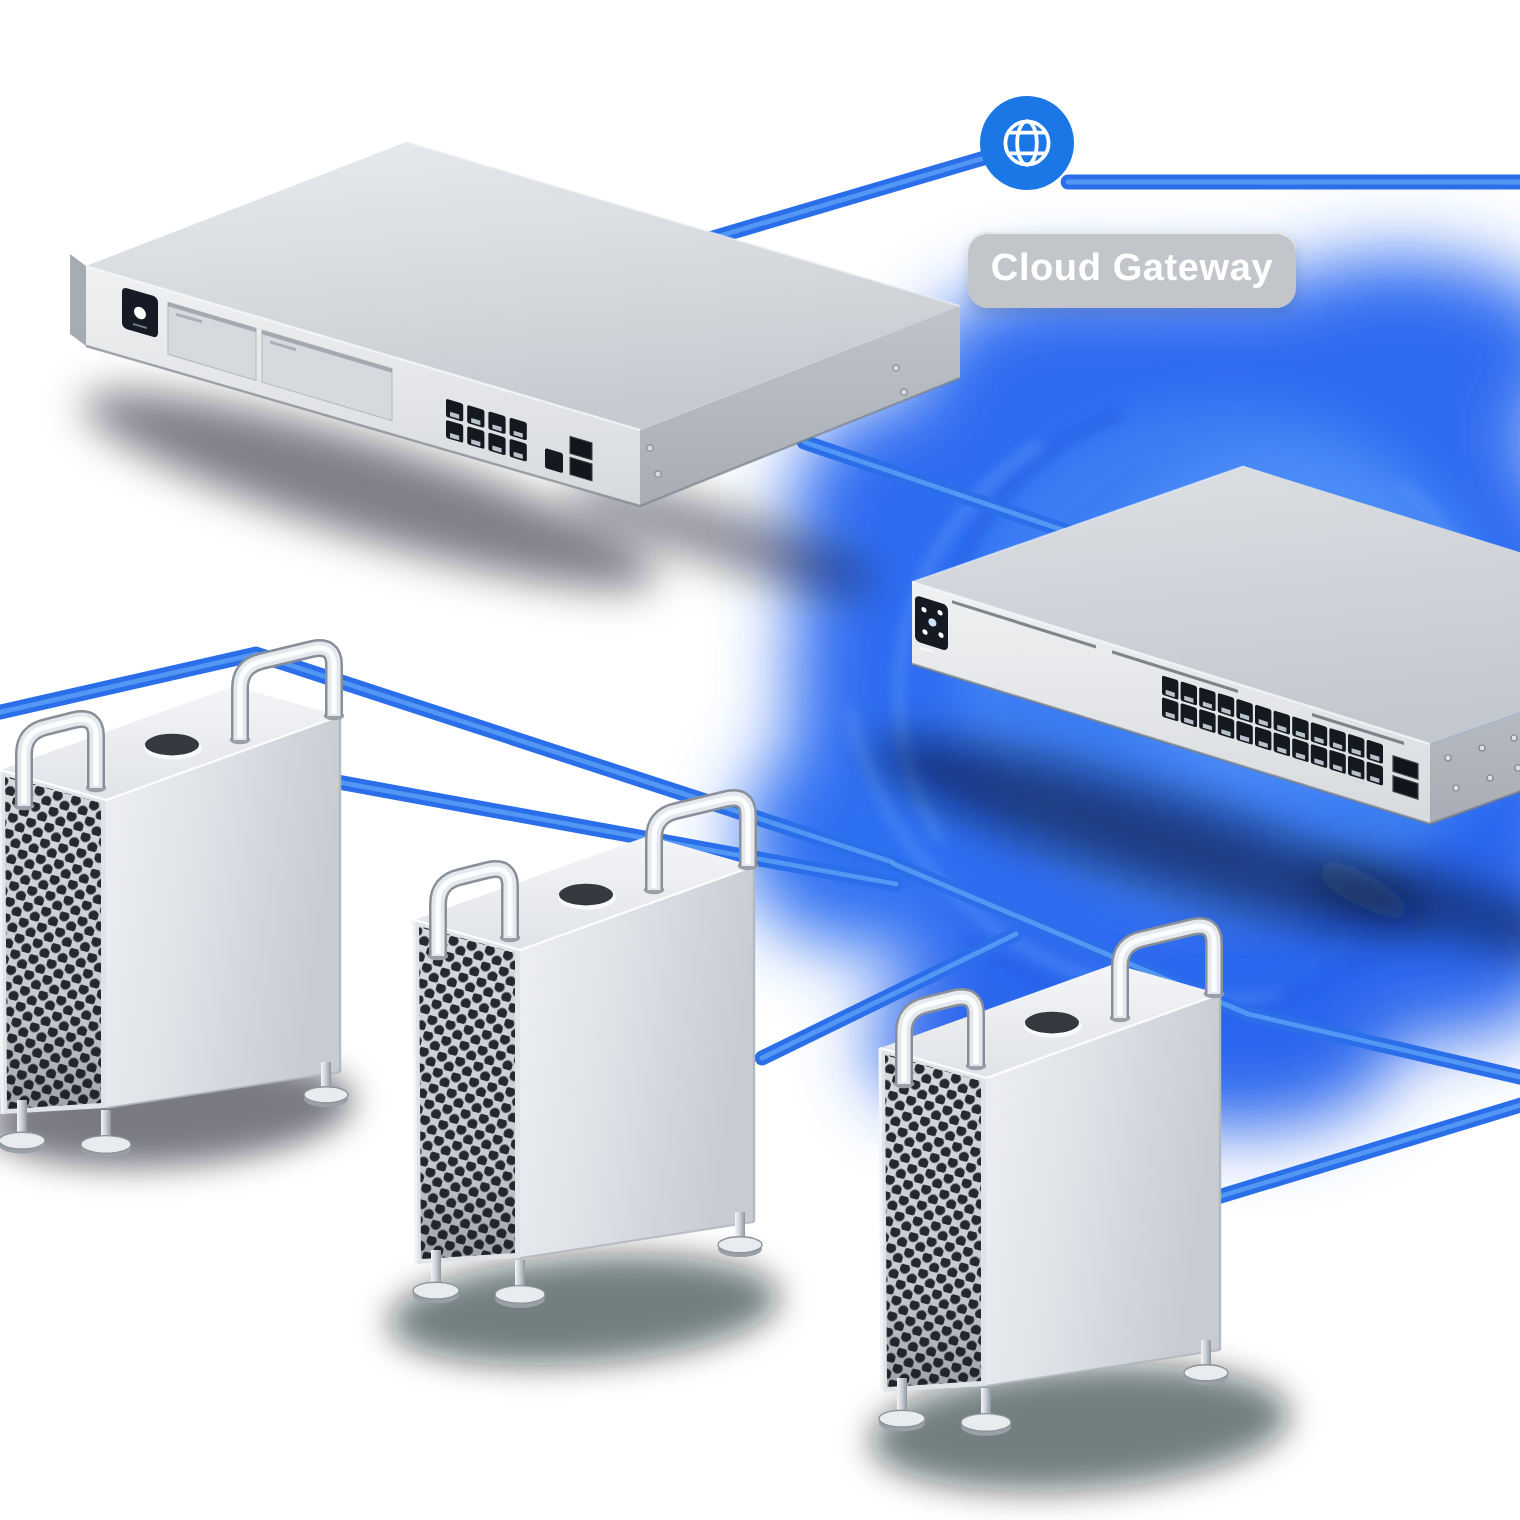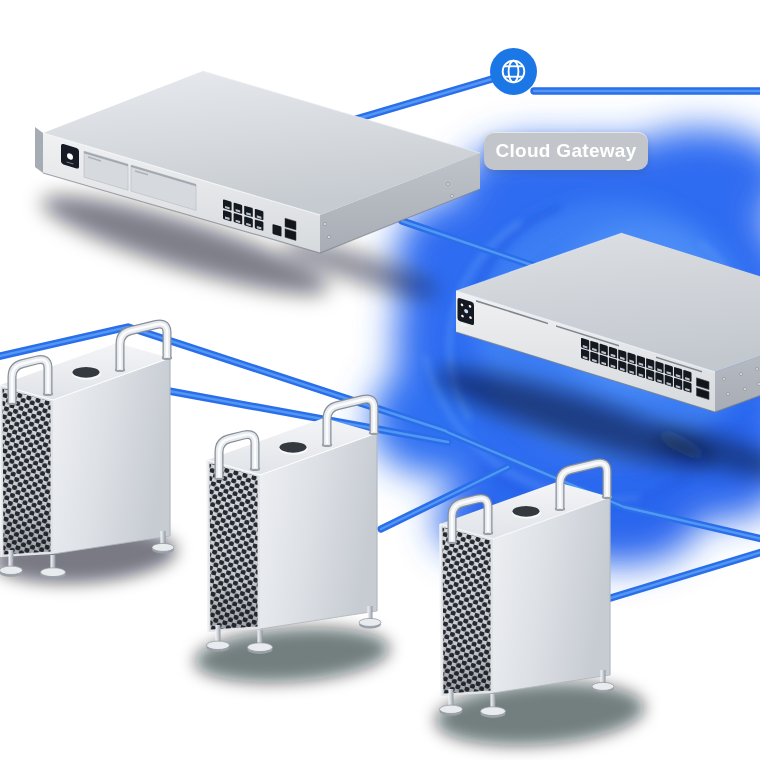--- a/index.html
+++ b/index.html
@@ -2,21 +2,21 @@
 <html><head>
 <meta charset="utf-8">
 <style>
   html,body{margin:0;padding:0;background:#fff;}
   .stage{
     position:relative;width:760px;height:760px;overflow:hidden;
     background:#ffffff;font-family:"Liberation Sans",sans-serif;
   }
   .stage svg{position:absolute;left:0;top:0;}
   .pill{
-    position:absolute;left:484px;top:132px;width:164px;height:38px;
+    position:absolute;left:484px;top:116px;width:164px;height:38px;
     border-radius:10px;background:#c2c6cb;
     box-shadow: inset 0 1px 0 rgba(255,255,255,.6), 0 3px 7px rgba(40,60,100,.22);
     display:flex;align-items:center;justify-content:center;
     color:#ffffff;font-size:19px;font-weight:bold;letter-spacing:.3px;
     z-index:5;user-select:none;text-align:center;
   }
   .cable{fill:none;stroke:#2a6fe9;stroke-width:7.4;stroke-linecap:round;stroke-linejoin:round;}
   .cable-core{fill:none;stroke:#5b9ff6;stroke-width:2.4;stroke-linecap:round;stroke-linejoin:round;opacity:.85;}
 </style>
 </head>

